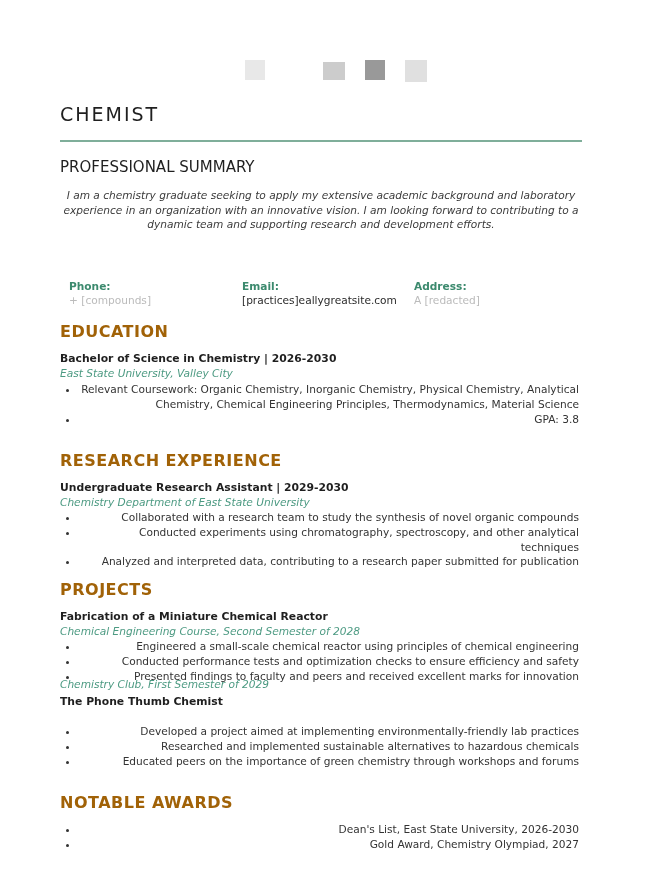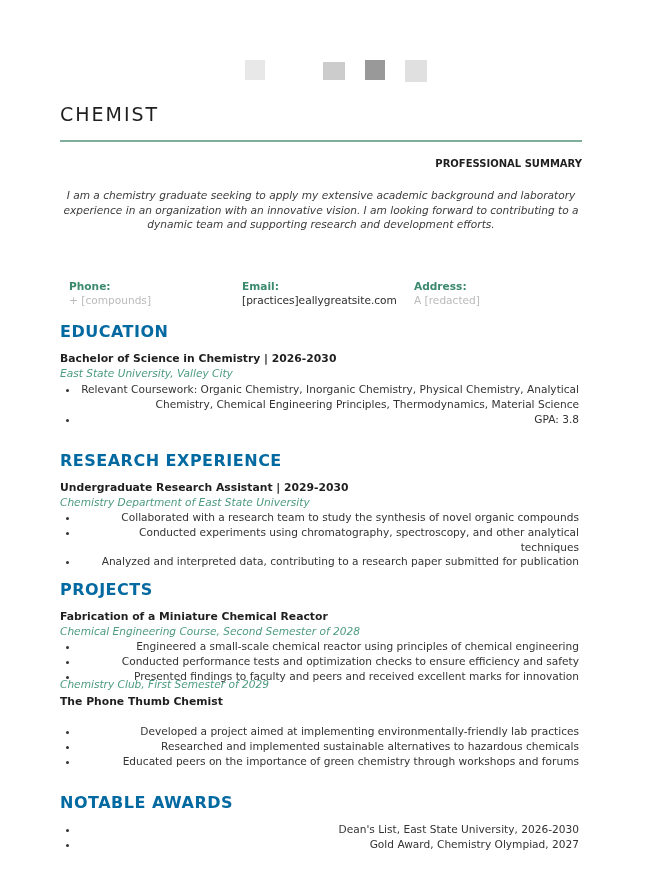--- a/index.html
+++ b/index.html
@@ -4,27 +4,27 @@
 <style>
   html, body { margin:0; padding:0; background:#fff; }
   body { width:647px; height:878px; position:relative; overflow:hidden;
     font-family:"DejaVu Sans","Liberation Sans",sans-serif; color:#2b2b2b; }
   .page { position:absolute; left:60px; top:0; width:522px; }
   .name-redacted { position:absolute; top:58px; left:215px; width:220px; height:30px; }
   .blk { position:absolute; background:#ddd; }
   .title { position:absolute; top:103px; left:0; width:522px; text-align:left;
     font-size:19px; letter-spacing:2px; color:#1f1f1f; }
   .rule { position:absolute; top:140px; left:0; width:522px; height:2px; background:#7fae9a; }
-  .h-summary { position:absolute; top:158px; left:0; width:522px; text-align:right;
-    font-size:10px; font-weight:bold; color:#1f1f1f; }
+  .h-summary { position:absolute; top:158px; left:0; width:522px; text-align:left;
+    font-size:15px; font-weight:normal; color:#1f1f1f; }
   .summary { position:absolute; top:188px; left:0; width:522px; text-align:center;
     font-size:10.6px; font-style:italic; line-height:14.5px; color:#3a3a3a; }
   .contact { position:absolute; top:258px; font-size:10.6px; line-height:14px; }
   .contact .lbl { color:#3c8a6e; font-weight:bold;margin-top:21px; }
-  .sec { position:absolute; left:0; font-size:16px; font-weight:bold; color:#0369a1; letter-spacing:0.5px; }
+  .sec { position:absolute; left:0; font-size:16px; font-weight:bold; color:#a16207; letter-spacing:0.5px; }
   .item-title { position:absolute; left:0; font-size:10.8px; font-weight:bold; color:#1f1f1f; }
   .item-sub { position:absolute; left:0; font-size:10.6px; font-style:italic; color:#4c9a82; }
   ul { position:absolute; left:0; margin:0; padding:0 0 0 19px; font-size:10.6px;
     line-height:14.8px; color:#333; width:500px; }
   li { margin:0; padding:0;text-align:right; }
 </style>
 </head>
 <body>
 
 <div class="name-redacted">

